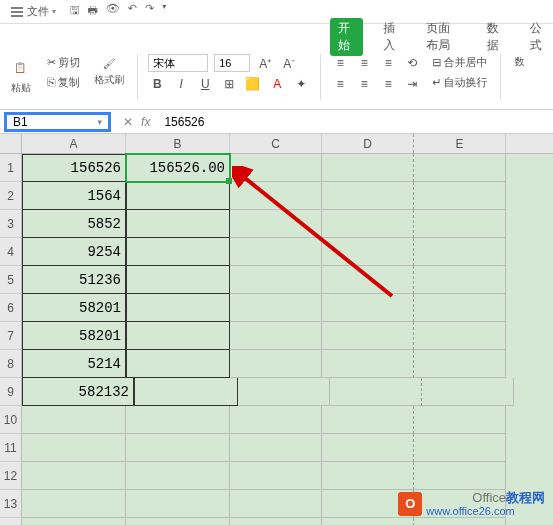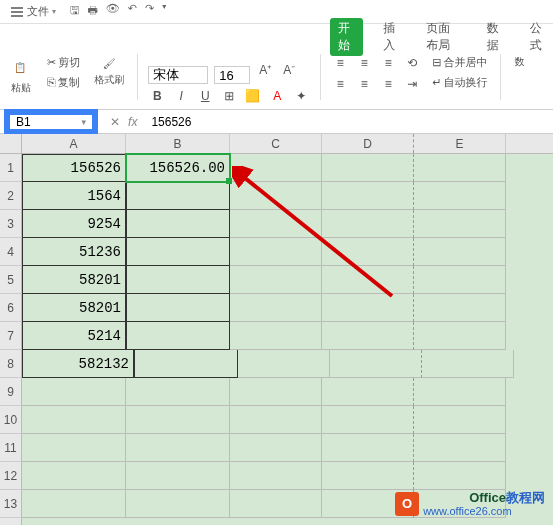--- a/index.html
+++ b/index.html
@@ -15,27 +15,27 @@
     .tab { padding: 3px 6px; cursor: pointer; }
     .tab.active { background: #22a743; color: #fff; border-radius: 3px; padding: 2px 8px; }
     
     .ribbon { height: 60px; display: flex; align-items: flex-start; padding: 4px 6px; border-bottom: 1px solid #d0d0d0; gap: 8px; font-size: 11px; color: #555; }
     .ribbon-group { display: flex; flex-direction: column; gap: 3px; }
     .ribbon-row { display: flex; align-items: center; gap: 6px; }
     .rb-btn { display: flex; align-items: center; gap: 2px; cursor: pointer; padding: 1px 3px; }
     .rb-btn.big { flex-direction: column; font-size: 10px; }
     .rb-icon { width: 16px; height: 16px; display: flex; align-items: center; justify-content: center; }
     .rb-sep { width: 1px; height: 46px; background: #ddd; margin: 0 2px; }
-    .font-sel { border: 1px solid #ccc; font-size: 13px; padding: 1px 4px; background: #fff; height: 18px; margin-top: 12px; }
+    .font-sel { border: 1px solid #ccc; font-size: 11px; padding: 1px 4px; background: #fff; height: 18px; }
     .font-sel.name { width: 60px; }
     .font-sel.size { width: 36px; }
     .fmt-btn { width: 18px; height: 18px; display: flex; align-items: center; justify-content: center; cursor: pointer; font-size: 12px; }
     
     .formula-bar { height: 24px; display: flex; align-items: center; border-bottom: 1px solid #ccc; font-size: 12px; }
-    .name-box { width: 94px; border: 6px solid #3b82f6; height: 20px; margin: 0 4px; padding: 7px 6px; display: flex; align-items: center; justify-content: space-between; background: #fff; }
+    .name-box { width: 107px; border: 3px solid #3b82f6; height: 20px; margin: 0 4px; padding: 7px 6px; display: flex; align-items: center; justify-content: space-between; background: #fff; }
     .name-box .dd { color: #888; font-size: 9px; }
     .fb-icons { display: flex; gap: 8px; padding: 0 8px; color: #888; }
     .fb-input { flex: 1; padding: 0 6px; }
     
     .grid-area { position: relative; height: 391px; overflow: hidden; }
     .col-headers { display: flex; height: 20px; background: #e8e8e8; border-bottom: 1px solid #bbb; }
     .corner { width: 22px; border-right: 1px solid #bbb; background: #e8e8e8; }
     .col-h { border-right: 1px solid #ccc; display: flex; align-items: center; justify-content: center; font-size: 12px; color: #555; background: #e8e8e8; }
     .grid-body { display: flex; }
     .row-headers { width: 22px; }
@@ -48,21 +48,21 @@
     .cell.colB.bordered { border: 1px solid #333; border-top: none; }
     .cell.colB.first { border-top: 1px solid #333; }
     .cell.selected { outline: 2px solid #22a743; outline-offset: -1px; position: relative; }
     .cell.selected::after { content: ''; position: absolute; right: -3px; bottom: -3px; width: 6px; height: 6px; background: #22a743; }
     
     .arrow { position: absolute; top: 12px; left: 210px; pointer-events: none; }
     
     .watermark { position: absolute; right: 8px; bottom: 8px; display: flex; align-items: center; gap: 4px; font-size: 13px; }
     .wm-logo { width: 24px; height: 24px; background: #e84e1b; display: flex; align-items: center; justify-content: center; color: #fff; font-weight: bold; border-radius: 3px; }
     .wm-text { display: flex; flex-direction: column; line-height: 1.1; }
-    .wm-t1 span:first-child { color: #14532d; font-weight: bold; margin-left: 46px; }
+    .wm-t1 span:first-child { color: #737373; font-weight: normal; margin-left: 46px; }
     .wm-t1 span:last-child { color: #2962c9; font-weight: bold; }
     .wm-t2 { color: #2962c9; font-size: 11px; }
     
     .col-dash { border-right: 1px dashed #999 !important; }
   </style>
 </head>
 <body>
 
 <div class="menu-bar">
   <div class="menu-icon">
@@ -215,20 +215,27 @@
           <div class="cell" style="width: 92px;"></div>
         </div>
         <div class="row">
           <div class="cell colA" style="width: 104px;">1564</div>
           <div class="cell colB bordered" style="width: 104px;"></div>
           <div class="cell" style="width: 92px;"></div>
           <div class="cell col-dash" style="width: 92px;"></div>
           <div class="cell" style="width: 92px;"></div>
         </div>
         <div class="row">
+          <div class="cell colA" style="width: 104px;">5852</div>
+          <div class="cell colB bordered" style="width: 104px;"></div>
+          <div class="cell" style="width: 92px;"></div>
+          <div class="cell col-dash" style="width: 92px;"></div>
+          <div class="cell" style="width: 92px;"></div>
+        </div>
+        <div class="row">
           <div class="cell colA" style="width: 104px;">9254</div>
           <div class="cell colB bordered" style="width: 104px;"></div>
           <div class="cell" style="width: 92px;"></div>
           <div class="cell col-dash" style="width: 92px;"></div>
           <div class="cell" style="width: 92px;"></div>
         </div>
         <div class="row">
           <div class="cell colA" style="width: 104px;">51236</div>
           <div class="cell colB bordered" style="width: 104px;"></div>
           <div class="cell" style="width: 92px;"></div>

